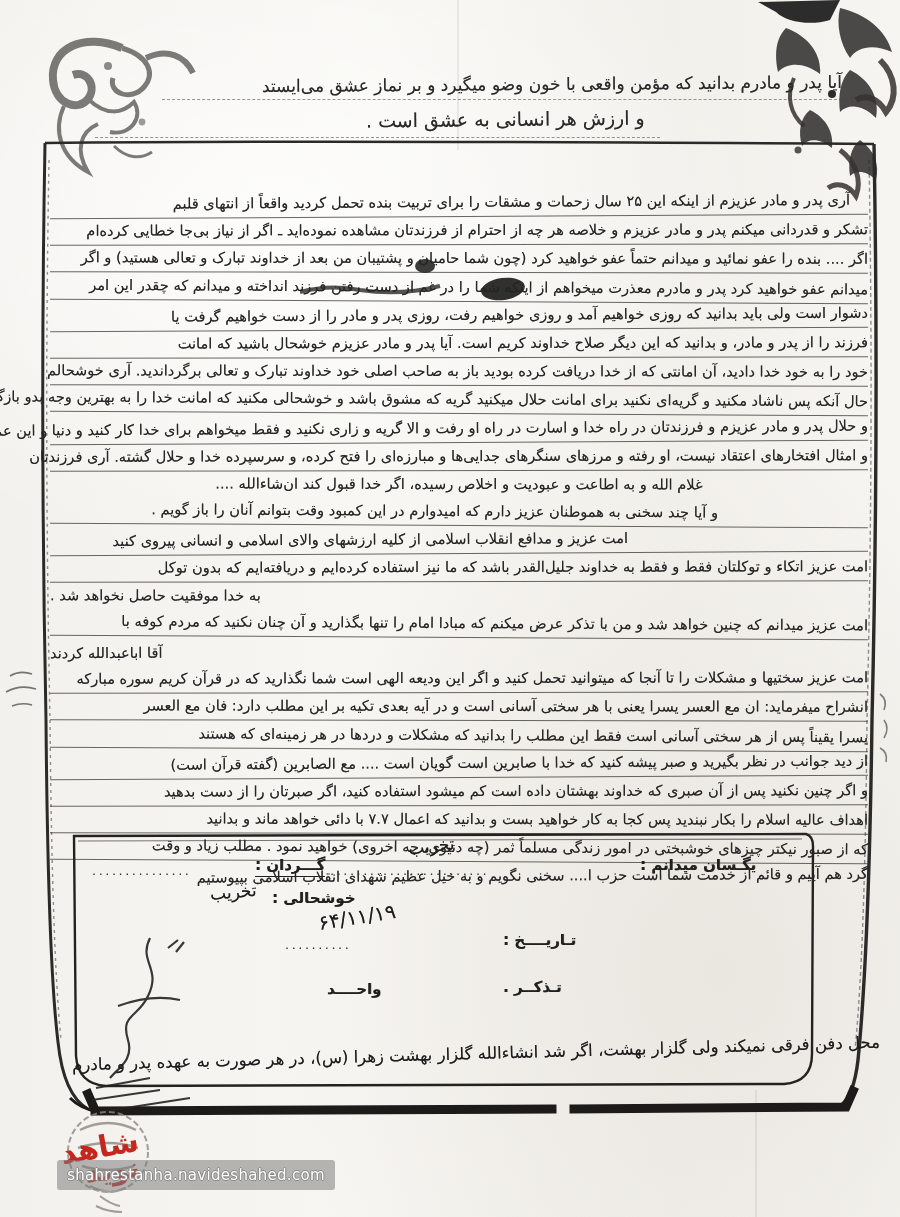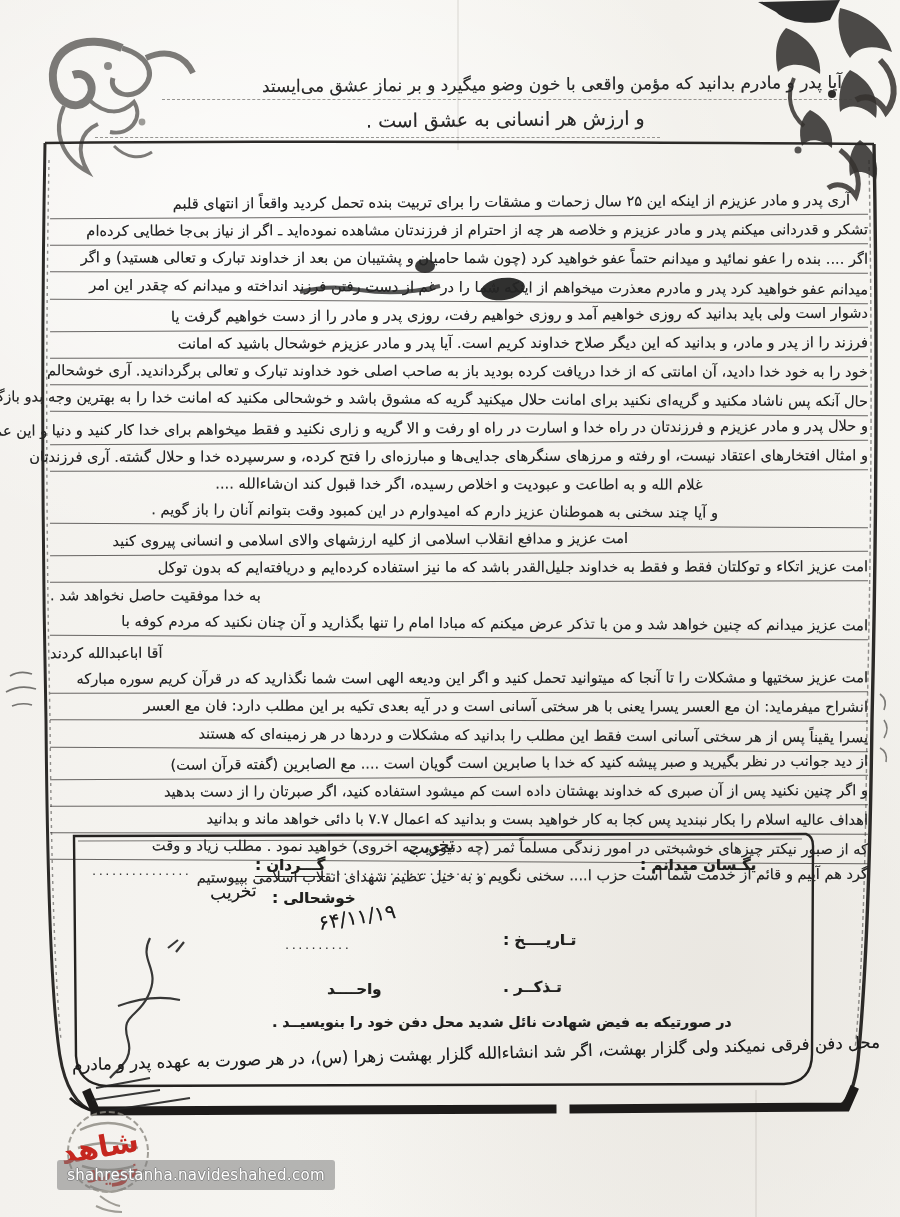--- a/index.html
+++ b/index.html
@@ -183,21 +183,20 @@
   <div class="formlabel" style="left:272px;top:889px;">خوشحالی :</div>
   <div class="hval" style="left:210px;top:882px;transform:rotate(-5deg);">تخریب</div>
 
   <div class="formlabel" style="left:492px;top:931px;margin-left:11px;">تـاریــــخ :</div>
   <div class="dots" style="left:285px;top:937px;width:200px;">..........</div>
   <div class="hval" style="left:318px;top:905px;font-size:20px;transform:rotate(-9deg);letter-spacing:1px;">۶۴/۱۱/۱۹</div>
 
   <div class="formlabel" style="left:503px;top:978px;">تـذکــر .</div>
   <div class="formlabel" style="left:327px;top:980px;letter-spacing:4px;">واحــــد</div>
 
-  <div class="formlabel" style="left:272px;top:1014px;font-size:14px;">در صورتیکه به فیض شهادت نائل شدید محل دفن خود را بنویسیــد .</div>
   <div class="hval" style="left:80px;top:1044px;width:800px;font-size:16.5px;transform:rotate(-1.6deg);">محل دفن فرقی نمیکند ولی گلزار بهشت، اگر شد انشاءالله گلزار بهشت زهرا (س)، در هر صورت به عهده پدر و مادرم</div>
 
   <div class="wm-logo">
     <span class="l1">شاهد</span>
     <span class="l2">نوید</span>
   </div>
   <div class="wm-band">
     <span class="wm-url">shahrestanha.navideshahed.com</span>
   </div>
 

